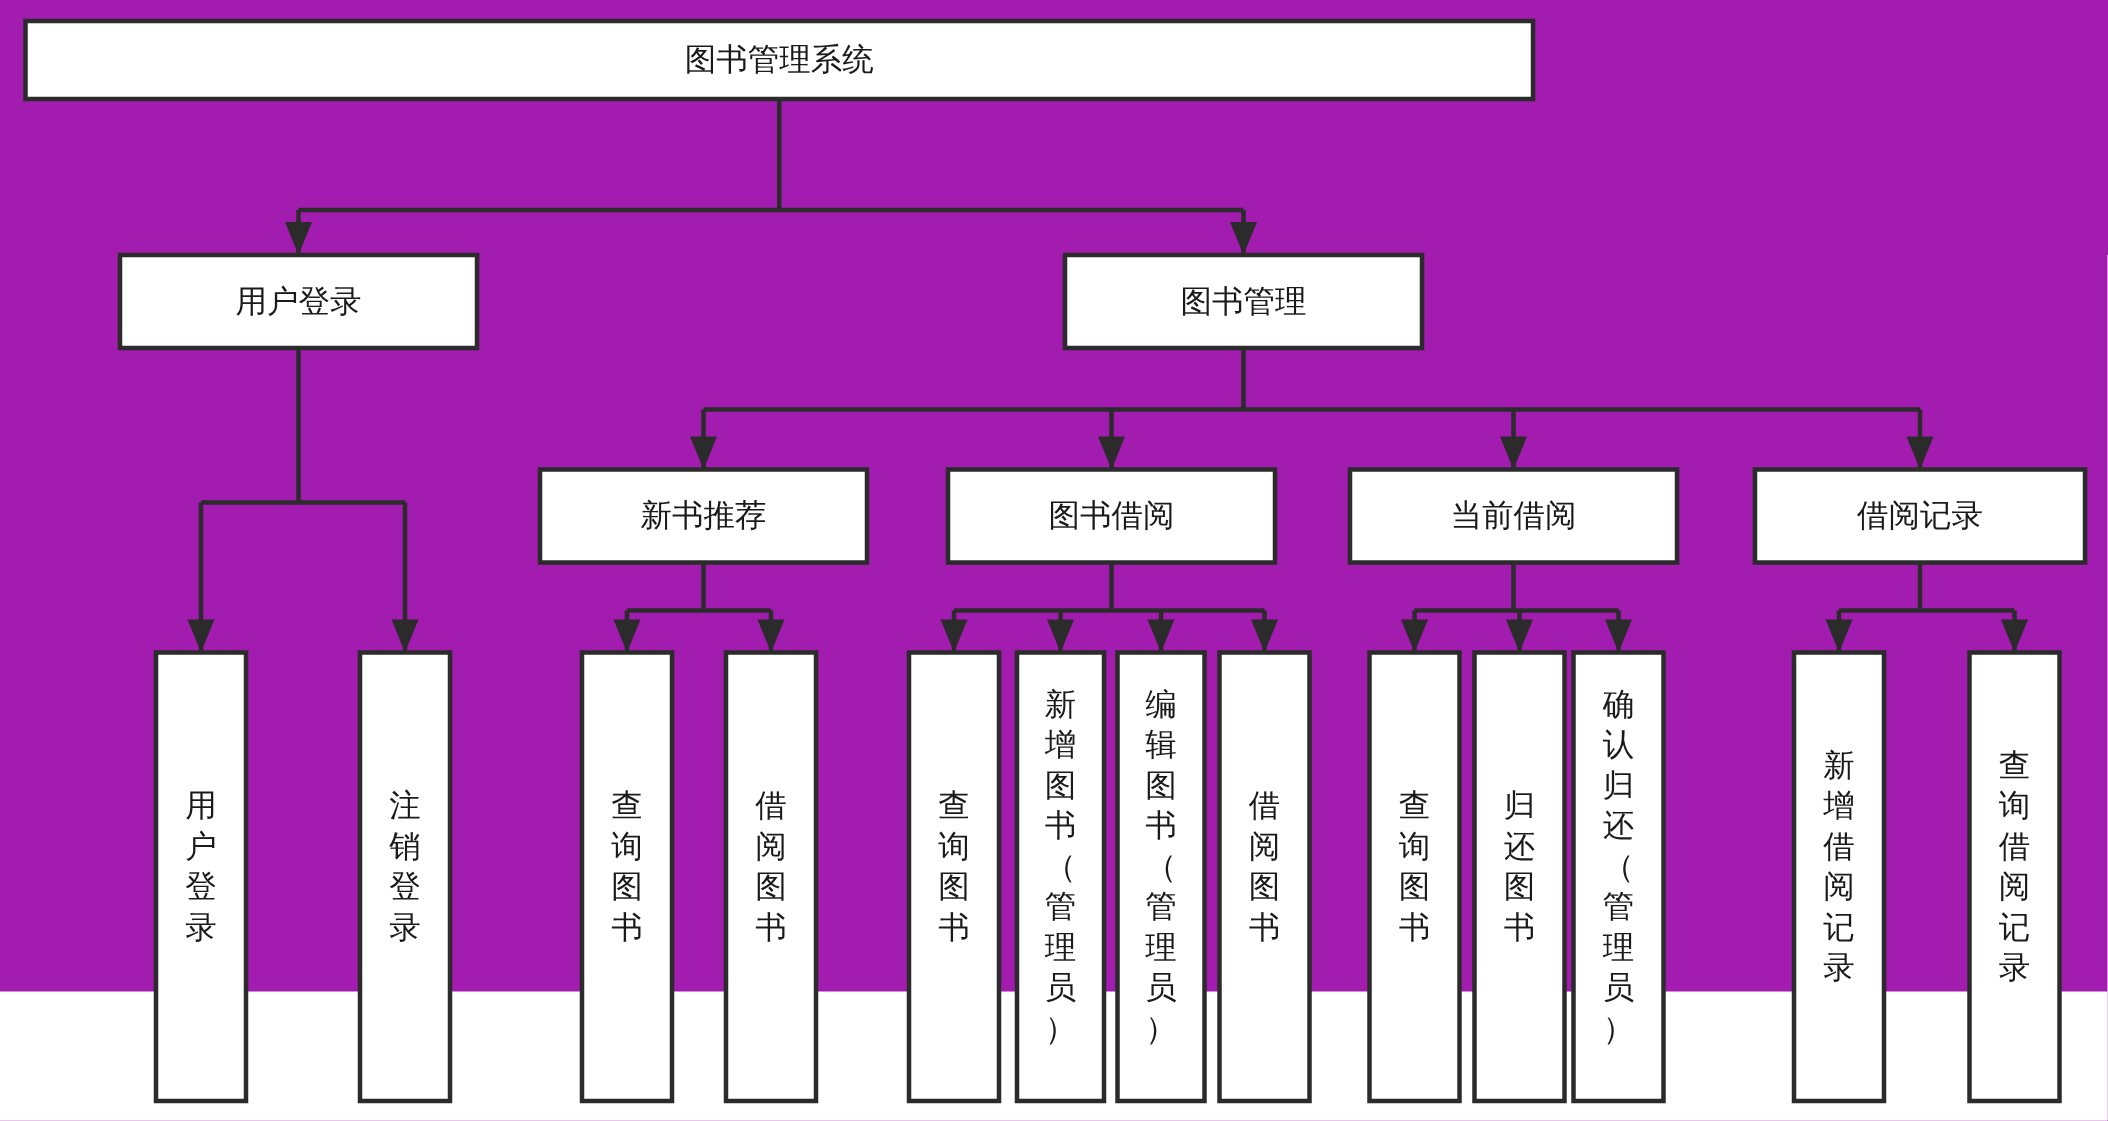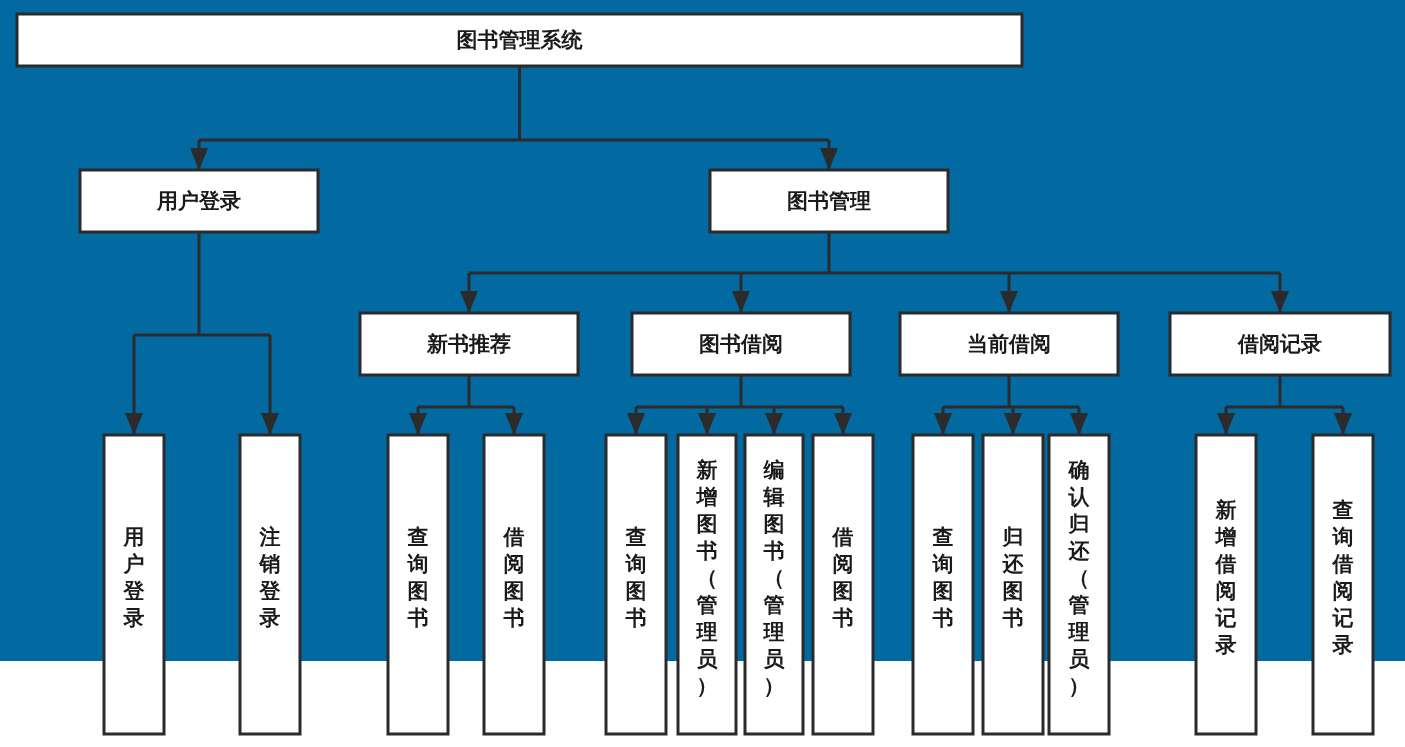--- a/index.html
+++ b/index.html
@@ -10,22 +10,21 @@
   body {
     width: 1405px;
     height: 747px;
     font-family: "DejaVu Sans", "Liberation Sans", sans-serif;
     overflow: hidden;
   }
   #diagram-root {
     position: relative;
     width: 1405px;
     height: 661px;
-    background: #0369a1;
-    font-weight: bold;
+    background: #a21caf;
   }
   svg#flowchart {
     position: absolute;
     left: 0;
     top: 0;
     width: 1405px;
     height: 747px;
     display: block;
   }
   .node-rect {

